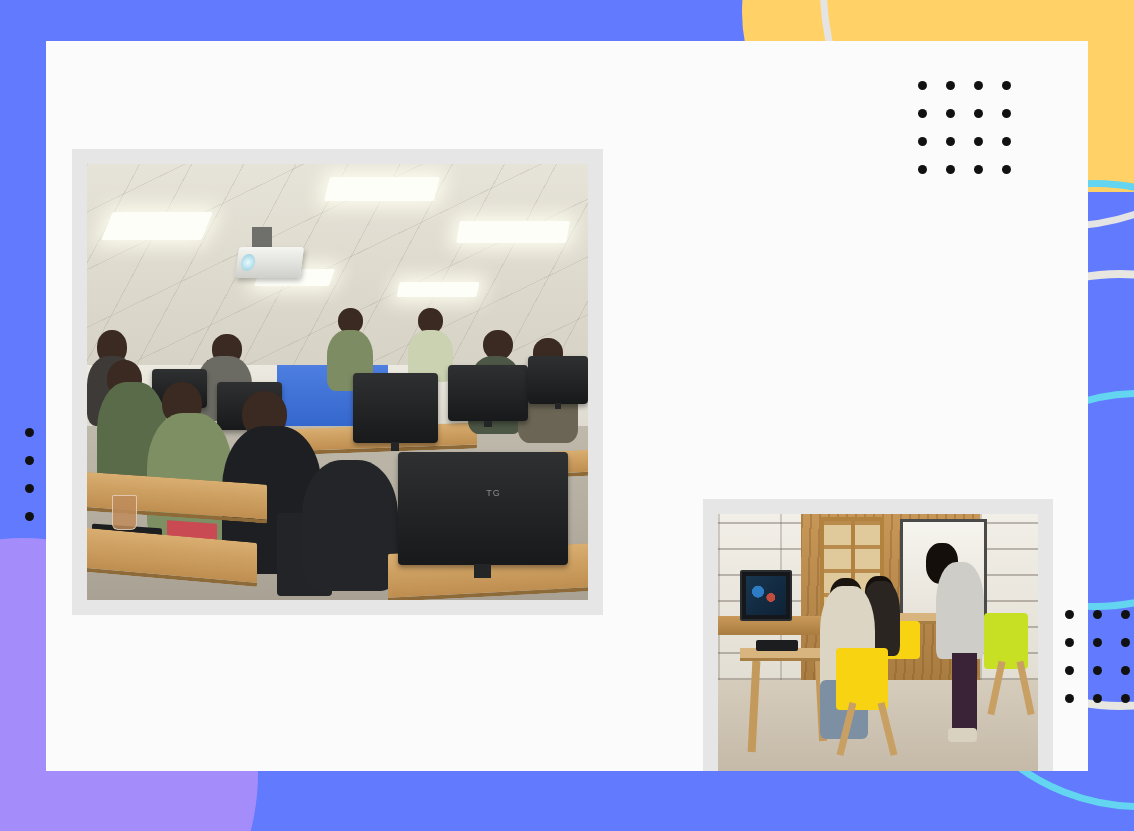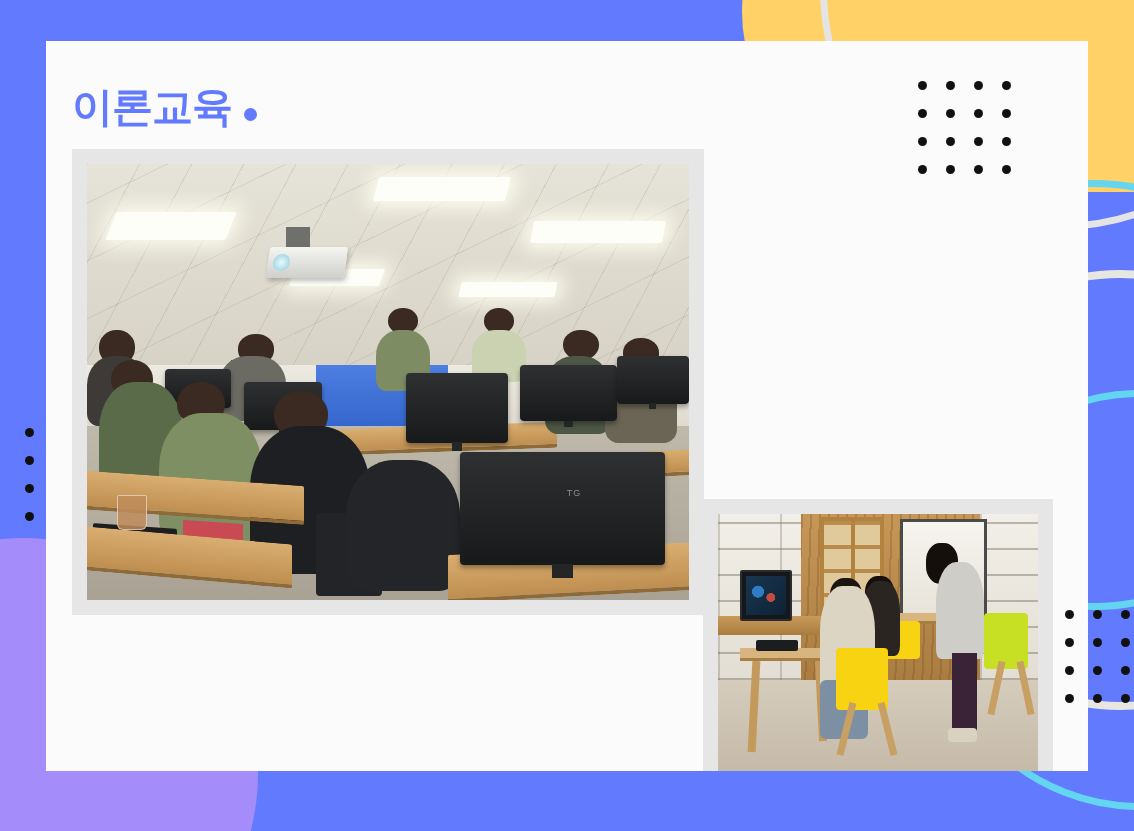--- a/index.html
+++ b/index.html
@@ -83,21 +83,21 @@
     margin-left:12px;
     vertical-align:baseline;
   }
 
   
   .photo-frame {
     position:absolute;
     background:#E6E6E6;
     padding:15px;
   }
-  .frame-theory { left:26px; top:108px; width:632px; height:466px; }
+  .frame-theory { left:26px; top:108px; width:531px; height:466px; }
   .frame-free   { left:657px; top:458px; width:350px; height:298px; }
 
   .photo { width:100%; height:100%; position:relative; overflow:hidden; }
 
   
   .ph-classroom { background:#CFCBBE; }
   .cr-ceiling {
     position:absolute; left:0; top:0; width:100%; height:48%;
     background:
       repeating-linear-gradient(118deg, rgba(140,135,120,.20) 0 1px, transparent 1px 46px),
@@ -352,23 +352,20 @@
   <div class="shape-yellow-right"></div>
   <div class="arc arc-white-top"></div>
   <div class="arc arc-cyan-1"></div>
   <div class="arc arc-white-2"></div>
   <div class="arc arc-cyan-2"></div>
   <div class="shape-purple-circle"></div>
 </div>
 
 <div class="card">
 
-  <div class="section-title title-theory">
-    <span>이론교육</span><span class="title-dot"></span>
-  </div>
 
   <div class="photo-frame frame-theory">
     <div class="photo ph-classroom">
       <div class="cr-ceiling"></div>
       <div class="cr-panel cr-p1"></div>
       <div class="cr-panel cr-p2"></div>
       <div class="cr-panel cr-p3"></div>
       <div class="cr-panel cr-p4"></div>
       <div class="cr-panel cr-p5"></div>
       <div class="cr-proj-mount"></div>

